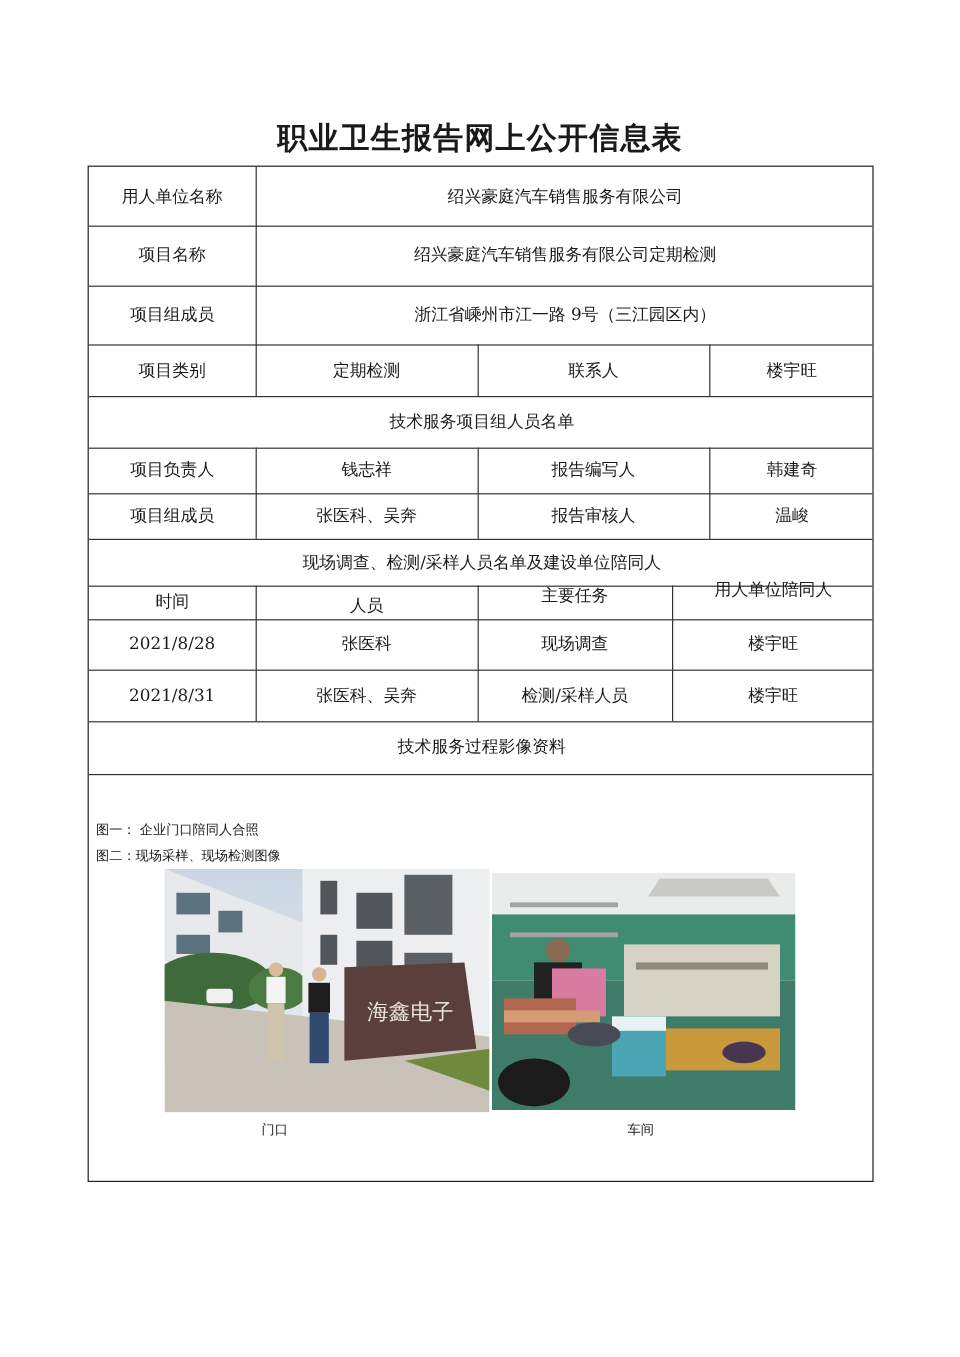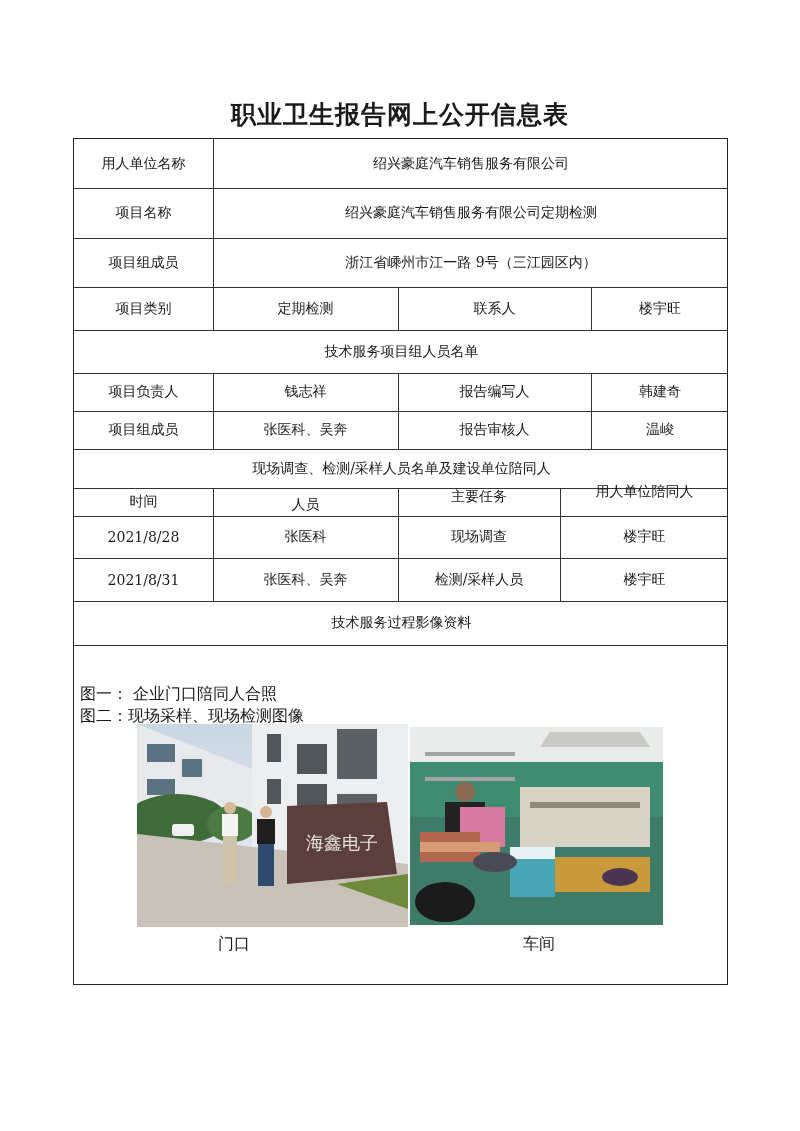--- a/index.html
+++ b/index.html
@@ -6,21 +6,21 @@
   body { width:800px; height:1131px; position:relative; overflow:hidden;
          font-family:"DejaVu Serif","Liberation Serif",serif; color:#1a1a1a; }
   .title { position:absolute; left:0; top:98px; width:800px; text-align:center;
            font-size:25px; font-weight:bold; letter-spacing:1px; }
   .tbl { position:absolute; left:73px; top:138px; width:655px; height:847px;
          border:1.5px solid #222; box-sizing:border-box;text-decoration:underline; }
   .cell { position:absolute; box-sizing:border-box; display:flex; align-items:center;
           justify-content:center; font-size:14px; text-align:center; }
   .hline { position:absolute; left:0; width:100%; height:0; border-top:1.2px solid #333; }
   .vline { position:absolute; width:0; border-left:1.2px solid #333; }
-  .caption { position:absolute; font-size:16px; }
+  .caption { position:absolute; font-size:11px; }
   .photo { position:absolute; overflow:hidden; }
   .photo svg { display:block; }
 </style>
 </head>
 <body>
 
 <div class="title">职业卫生报告网上公开信息表</div>
 
 <div class="tbl">
 

